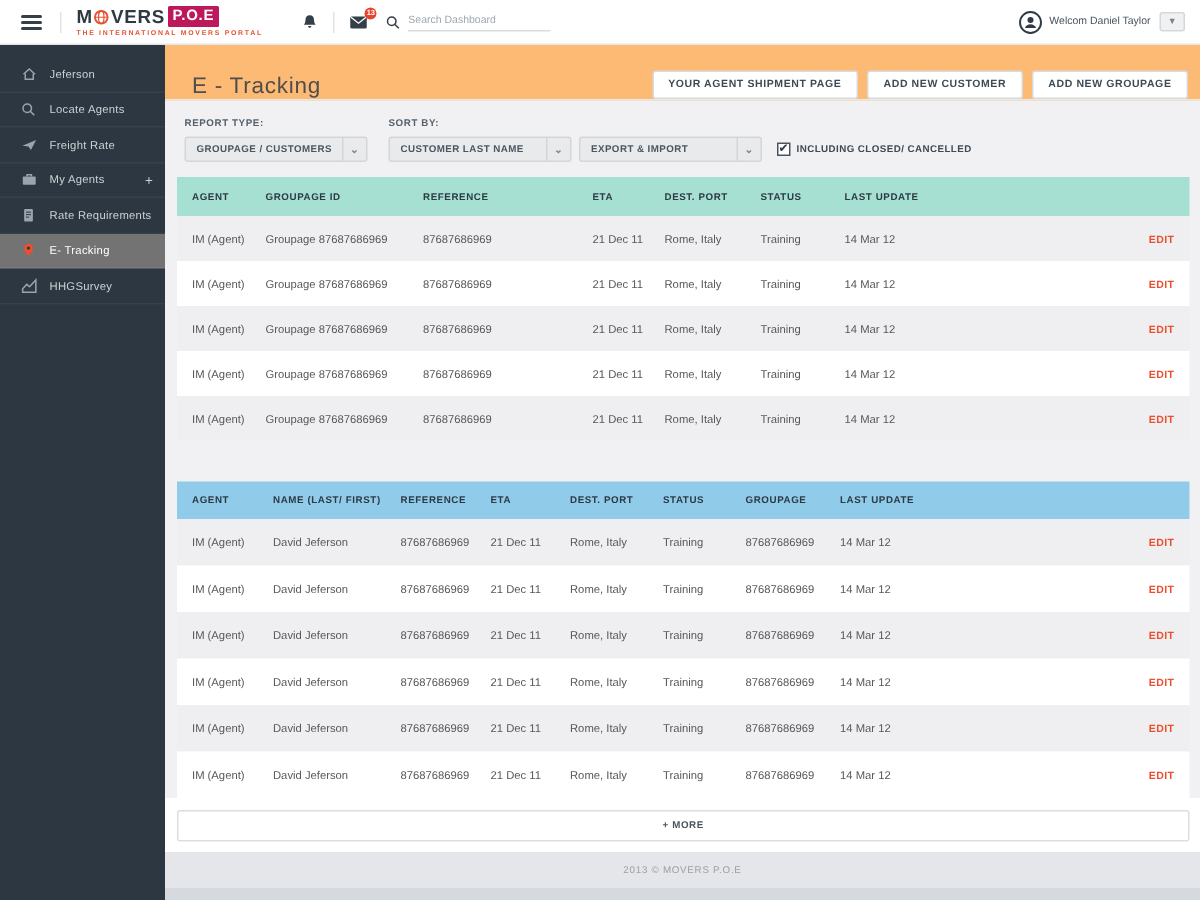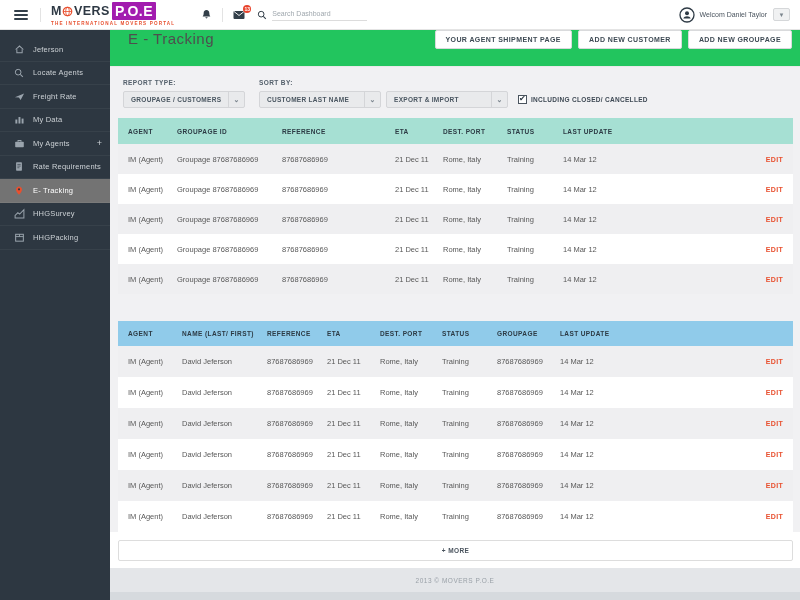--- a/index.html
+++ b/index.html
@@ -10,21 +10,21 @@
   
   header.topbar { height:30px; flex:none; background:#fff; border-bottom:1px solid #e4e4e4;
     display:flex; align-items:center; justify-content:space-between; padding:0 10px 0 12px; }
   .h-left, .h-right { display:flex; align-items:center; }
   .hamburger { display:flex; flex-direction:column; gap:2px; cursor:pointer; padding:2px; }
   .hamburger i { width:14px; height:2px; background:#333f49; border-radius:1px; }
   .h-sep { width:1px; height:14px; background:#e3e3e3; margin:0 10px; }
   .logo { display:flex; flex-direction:column; line-height:1; margin-right:26px; }
   .logo-line { display:flex; align-items:center; font-size:12.5px; font-weight:800; color:#2e3944; letter-spacing:.5px; }
   .logo-line svg { margin:0 .5px; }
-  .logo-box { background:#a21caf; color:#fff; padding:1.5px 3px 2px; font-size:14px; margin-left:2px; border-radius:1px; }
+  .logo-box { background:#be185d; color:#fff; padding:1.5px 3px 2px; font-size:10px; margin-left:2px; border-radius:1px; }
   .tagline { font-size:4.6px; color:#e8502f; letter-spacing:1.15px; font-weight:bold; margin-top:2px; white-space:nowrap; }
   .h-ico { display:flex; align-items:center; color:#333f49; cursor:pointer; }
   .badge-wrap { position:relative; }
   .badge { position:absolute; top:-5px; right:-6px; background:#e8432c; color:#fff; font-size:5px;
     min-width:8px; height:8px; border-radius:4px; display:flex; align-items:center; justify-content:center; padding:0 1px; font-weight:bold; }
   .search-wrap { display:flex; align-items:center; margin-left:12px; }
   .search-input { border:none; border-bottom:1px solid #dcdcdc; background:transparent; outline:none;
     width:95px; font-size:7px; padding:2px 0 3px; margin-left:5px; color:#555; font-family:"Liberation Sans",sans-serif;}
   .search-input::placeholder { color:#a0a8ae; }
   .welcome { font-size:7px; color:#4a545e; margin:0 6px 0 5px; }
@@ -39,22 +39,22 @@
   .side-item .s-ico { width:12px; display:flex; align-items:center; color:#9aa4ad; margin-right:7px; flex:none; }
   .side-item .s-label { font-size:7.5px; color:#ccd1d5; letter-spacing:.2px; }
   .side-item .s-plus { margin-left:auto; color:#ccd1d5; font-size:9px; }
   .side-item.active { background:#737373; }
   .side-item.active .s-label { color:#fff; }
   .side-item.active .s-ico { color:#e8502f; }
 
   main { flex:1; display:flex; flex-direction:column; background:#f1f1f3; min-width:0; }
 
   
-  .title-bar { height:37px; flex:none; background:#22c55e; border-bottom:1px solid #e9e9e9;
-    display:flex; align-items:flex-start; justify-content:space-between; padding:0 8px 0 18px; }
+  .title-bar { height:37px; flex:none; background:#fdba74; border-bottom:1px solid #e9e9e9;
+    display:flex; align-items:flex-end; justify-content:space-between; padding:0 8px 0 18px; }
   .page-title { font-size:15px; font-weight:300; color:#4e4e4e; letter-spacing:.5px; }
   .actions { display:flex; gap:6px; }
   .btn { height:19px; min-width:104px; padding:0 10px; background:#fff; border:1px solid #d9dadc; border-radius:2px;
     font-size:7px; font-weight:bold; color:#3e4a54; letter-spacing:.4px;
     display:flex; align-items:center; justify-content:center; cursor:pointer; font-family:"Liberation Sans",sans-serif; }
 
   
   .filters { flex:none; padding:12px 8px 10px 13px; display:flex; align-items:flex-end; }
   .fgroup { display:flex; flex-direction:column; gap:5px; }
   .flabel { font-size:6.5px; font-weight:bold; color:#55616c; letter-spacing:.4px; }
@@ -179,30 +179,20 @@
           <span class="s-ico">
             <svg width="11" height="11" viewBox="0 0 12 12">
               <path d="M1 6.8 11 2.6 7.2 9.8 5.4 7.2 1 6.8z" fill="currentColor"></path>
             </svg>
           </span>
           <span class="s-label">Freight Rate</span>
         </div>
         <div class="side-item">
           <span class="s-ico">
             <svg width="11" height="11" viewBox="0 0 12 12">
-              <rect x="1.5" y="6" width="2.1" height="4.4" fill="currentColor"></rect>
-              <rect x="4.9" y="3.3" width="2.1" height="7.1" fill="currentColor"></rect>
-              <rect x="8.3" y="5" width="2.1" height="5.4" fill="currentColor"></rect>
-            </svg>
-          </span>
-          <span class="s-label">My Data</span>
-        </div>
-        <div class="side-item">
-          <span class="s-ico">
-            <svg width="11" height="11" viewBox="0 0 12 12">
               <rect x="1.3" y="4" width="9.4" height="6" rx=".8" fill="currentColor"></rect>
               <path d="M4.4 4V2.8h3.2V4" fill="none" stroke="currentColor" stroke-width="1.1"></path>
             </svg>
           </span>
           <span class="s-label">My Agents</span>
           <span class="s-plus">+</span>
         </div>
         <div class="side-item">
           <span class="s-ico">
             <svg width="10" height="11" viewBox="0 0 12 12">
@@ -223,30 +213,20 @@
           </span>
           <span class="s-label">E- Tracking</span>
         </div>
         <div class="side-item">
           <span class="s-ico">
             <svg width="11" height="11" viewBox="0 0 12 12">
               <path d="M1.2 10.8V8.2l3-3.2 2 1.7 4.6-4.9v9z" fill="none" stroke="currentColor" stroke-width="1.1"></path>
             </svg>
           </span>
           <span class="s-label">HHGSurvey</span>
-        </div>
-        <div class="side-item">
-          <span class="s-ico">
-            <svg width="11" height="11" viewBox="0 0 12 12">
-              <rect x="1.8" y="2.5" width="8.4" height="7.5" fill="none" stroke="currentColor" stroke-width="1.1"></rect>
-              <line x1="1.8" y1="5" x2="10.2" y2="5" stroke="currentColor" stroke-width="1"></line>
-              <line x1="6" y1="2.5" x2="6" y2="5" stroke="currentColor" stroke-width="1"></line>
-            </svg>
-          </span>
-          <span class="s-label">HHGPacking</span>
         </div>
       </aside>
 
     <main>
       <div class="title-bar">
         <span class="page-title">E - Tracking</span>
         <div class="actions">
           <button class="btn">YOUR AGENT SHIPMENT PAGE</button>
           <button class="btn">ADD NEW CUSTOMER</button>
           <button class="btn">ADD NEW GROUPAGE</button>

